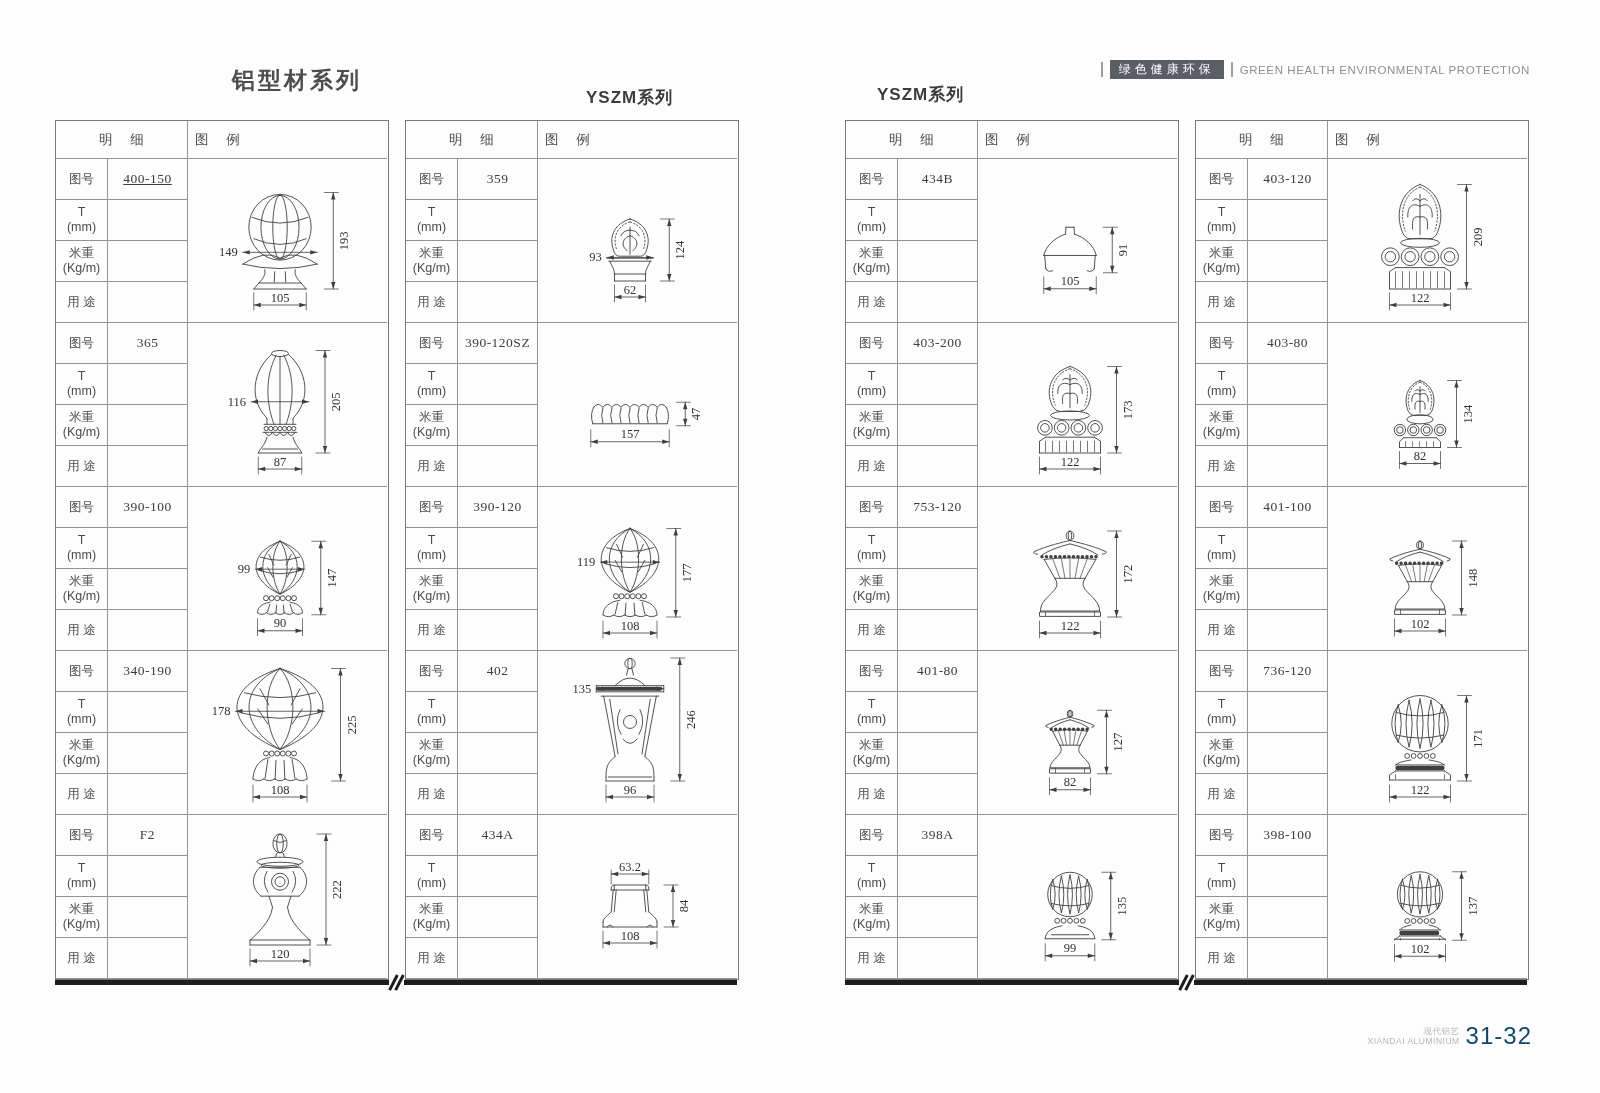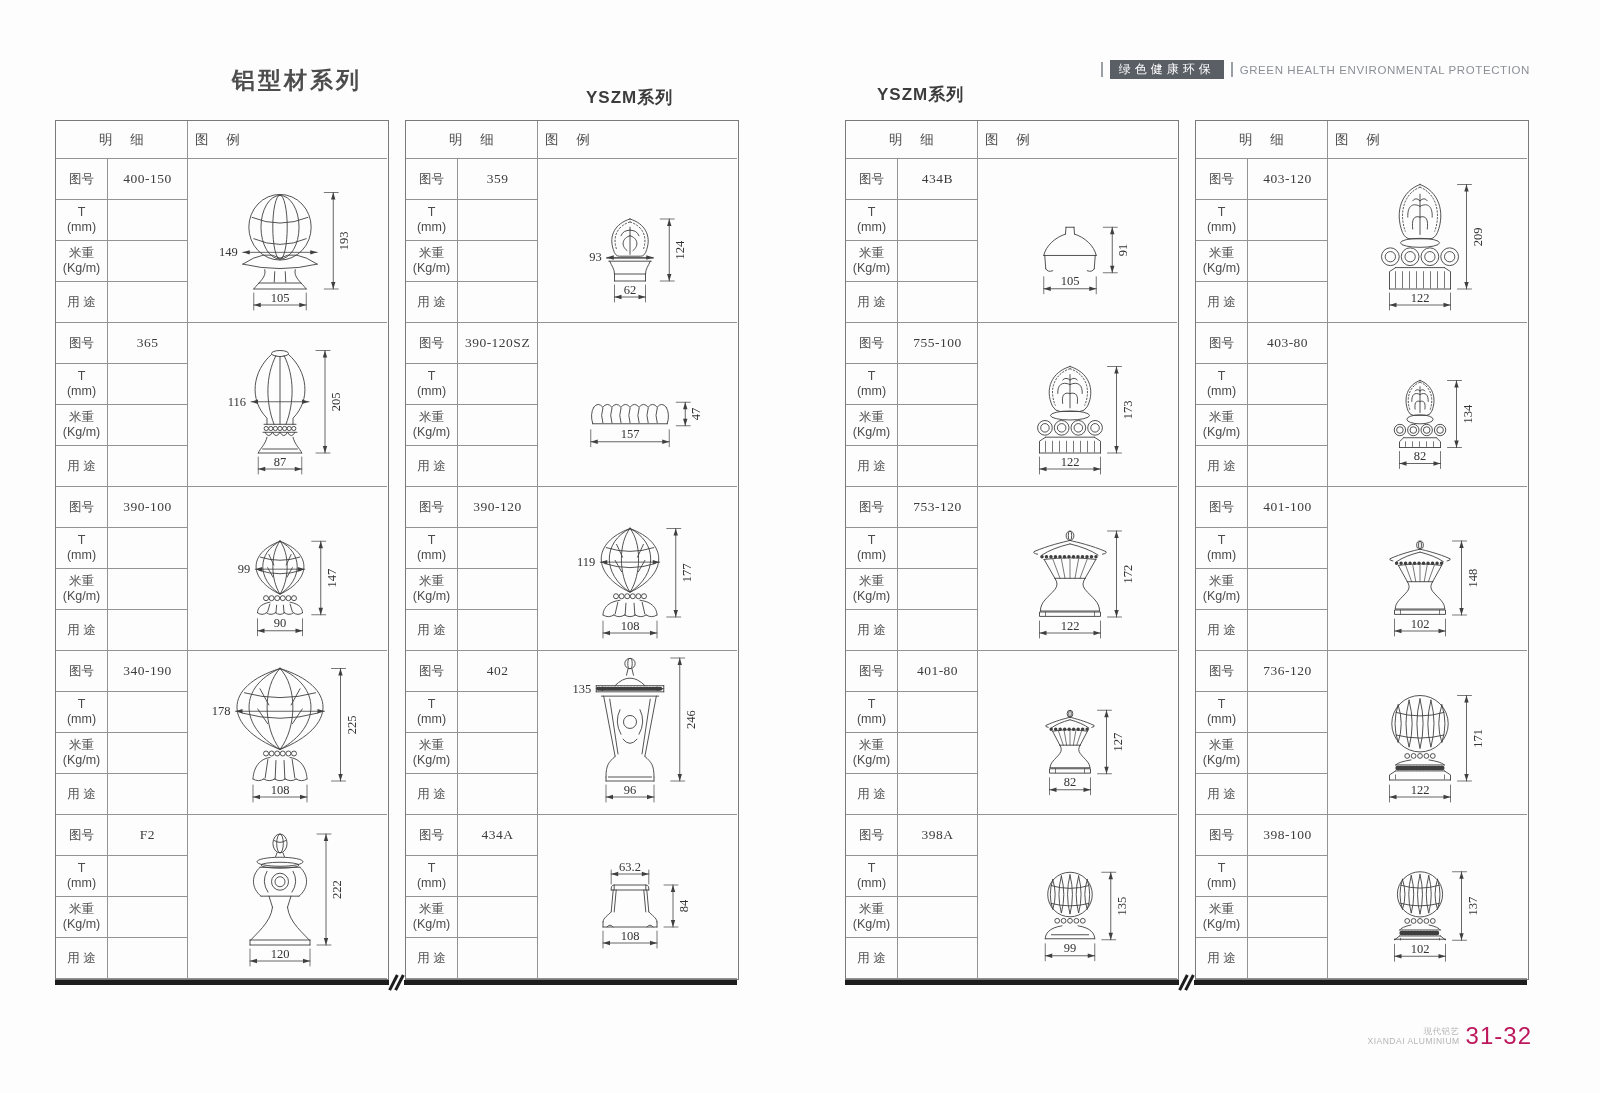--- a/index.html
+++ b/index.html
@@ -35,21 +35,21 @@
   .baseline{position:absolute;top:980px;height:5px;background:#1d1d1d}
   #bar-left{left:55px;width:682px}
   #bar-right{left:845px;width:682px}
   .brk{position:absolute;top:-3px;left:334px;width:15px;height:11px;background:#fdfdfd}
   .brk i{position:absolute;top:-3px;width:2.5px;height:17px;background:#1d1d1d;transform:rotate(27deg)}
   .brk i.s1{left:3px}.brk i.s2{left:9px}
 
   .footer{position:absolute;top:1026px;left:1180px;width:352px;
     display:flex;justify-content:flex-end;align-items:flex-end;gap:6px}
   .brand{text-align:right;font-size:8.5px;line-height:1.2;color:#b5b5b5;letter-spacing:.5px}
-  .pageno{font-size:24px;color:#be185d;line-height:.85;letter-spacing:1px}
+  .pageno{font-size:24px;color:#0c4a6e;line-height:.85;letter-spacing:1px}
 </style>
 </head>
 <body>
 
 <h1 class="page-title">铝型材系列</h1>
 <div class="series-title" id="series-left">YSZM系列</div>
 <div class="series-title" id="series-right">YSZM系列</div>
 
 <div class="hdr">
   <span class="vbar"></span>
@@ -58,21 +58,21 @@
   <span class="hdr-en">GREEN HEALTH ENVIRONMENTAL PROTECTION</span>
 </div>
 
 <div id="tables-root">
     <div class="tbl" style="left: 55px;">
       <div class="c hd" style="grid-area: 1 / 1 / auto / 3;">明 细</div>
       <div class="c hd leg" style="grid-area: 1 / 3;">图 例</div>
       <div class="c lbl" style="grid-area: 2 / 1;">
         <span>图号</span>
       </div>
-      <div class="c val" style="grid-area: 2 / 2;">400-150</div>
+      <div class="c val" style="grid-area: 2 / 2; text-decoration: underline;">400-150</div>
       <div class="c leg" style="grid-area: 2 / 3 / span 4;">
         <svg width="199" height="163" viewBox="0 0 199 163">
           <ellipse cx="92" cy="68.24000000000001" rx="31.1695" ry="32.81" fill="none" stroke="#3f3f3f" stroke-width="0.9"></ellipse>
           <ellipse cx="92" cy="68.24000000000001" rx="19.0298" ry="31.8257" fill="none" stroke="#3f3f3f" stroke-width="0.9"></ellipse>
           <ellipse cx="92" cy="68.24000000000001" rx="7.2182" ry="32.153800000000004" fill="none" stroke="#3f3f3f" stroke-width="0.9"></ellipse>
           <path d="M64.1115 58.397000000000006Q92 69.88050000000001 119.8885 58.397000000000006" fill="none" stroke="#3f3f3f" stroke-width="0.9" stroke-linecap="round" stroke-linejoin="round"></path>
           <path d="M65.752 79.7235Q92 91.20700000000001 118.248 79.7235" fill="none" stroke="#3f3f3f" stroke-width="0.9" stroke-linecap="round" stroke-linejoin="round"></path>
           <path d="M54.75 105.12Q77.1 90.12 92 99.12Q106.9 90.12 129.25 105.12" fill="none" stroke="#3f3f3f" stroke-width="0.9" stroke-linecap="round" stroke-linejoin="round"></path>
           <path d="M54.75 105.12Q92 114.12 129.25 105.12" fill="none" stroke="#3f3f3f" stroke-width="0.9" stroke-linecap="round" stroke-linejoin="round"></path>
           <path d="M76.775 110.7C78.875 118 71 123 65.75 130" fill="none" stroke="#3f3f3f" stroke-width="0.9" stroke-linecap="round" stroke-linejoin="round"></path>
@@ -694,21 +694,21 @@
         <span>(Kg/m)</span>
       </div>
       <div class="c val" style="grid-area: 4 / 2;"></div>
       <div class="c lbl" style="grid-area: 5 / 1;">
         <span>用 途</span>
       </div>
       <div class="c val" style="grid-area: 5 / 2;"></div>
       <div class="c lbl" style="grid-area: 6 / 1;">
         <span>图号</span>
       </div>
-      <div class="c val" style="grid-area: 6 / 2;">755-100</div>
+      <div class="c val" style="grid-area: 6 / 2;">403-200</div>
       <div class="c leg" style="grid-area: 6 / 3 / span 4;">
         <svg width="199" height="163" viewBox="0 0 199 163">
           <path d="M92 43.5C110.3 48.8976 117.62 65.99000000000001 109.568 83.0824Q106.64 88.48 101.76 88.48L82.24 88.48Q77.36 88.48 74.432 83.0824C66.38 65.99000000000001 73.7 48.8976 92 43.5Z" fill="none" stroke="#3f3f3f" stroke-width="0.9" stroke-linecap="round" stroke-linejoin="round"></path>
           <path d="M92 45.749C107.372 50.606840000000005 113.52080000000001 65.99000000000001 106.75712 82.18280000000001M92 45.749C76.628 50.606840000000005 70.47919999999999 65.99000000000001 77.24288 82.18280000000001" fill="none" stroke="#3f3f3f" stroke-width="0.9" stroke-linecap="round" stroke-linejoin="round" stroke-dasharray="1.4,2"></path>
           <path d="M92 51.5964L92 84.8816" fill="none" stroke="#3f3f3f" stroke-width="0.9" stroke-linecap="round" stroke-linejoin="round"></path>
           <path d="M92 61.492000000000004C83.46 57.8936 79.312 62.3916 79.8 70.488" fill="none" stroke="#3f3f3f" stroke-width="0.9" stroke-linecap="round" stroke-linejoin="round"></path>
           <path d="M92 70.488C85.16799999999999 68.6888 83.704 73.1868 84.68 80.3836" fill="none" stroke="#3f3f3f" stroke-width="0.9" stroke-linecap="round" stroke-linejoin="round"></path>
           <path d="M92 56.994Q87.608 53.3956 84.68 56.994" fill="none" stroke="#3f3f3f" stroke-width="0.9" stroke-linecap="round" stroke-linejoin="round"></path>
           <path d="M92 61.492000000000004C100.54 57.8936 104.688 62.3916 104.2 70.488" fill="none" stroke="#3f3f3f" stroke-width="0.9" stroke-linecap="round" stroke-linejoin="round"></path>
           <path d="M92 70.488C98.83200000000001 68.6888 100.296 73.1868 99.32 80.3836" fill="none" stroke="#3f3f3f" stroke-width="0.9" stroke-linecap="round" stroke-linejoin="round"></path>

